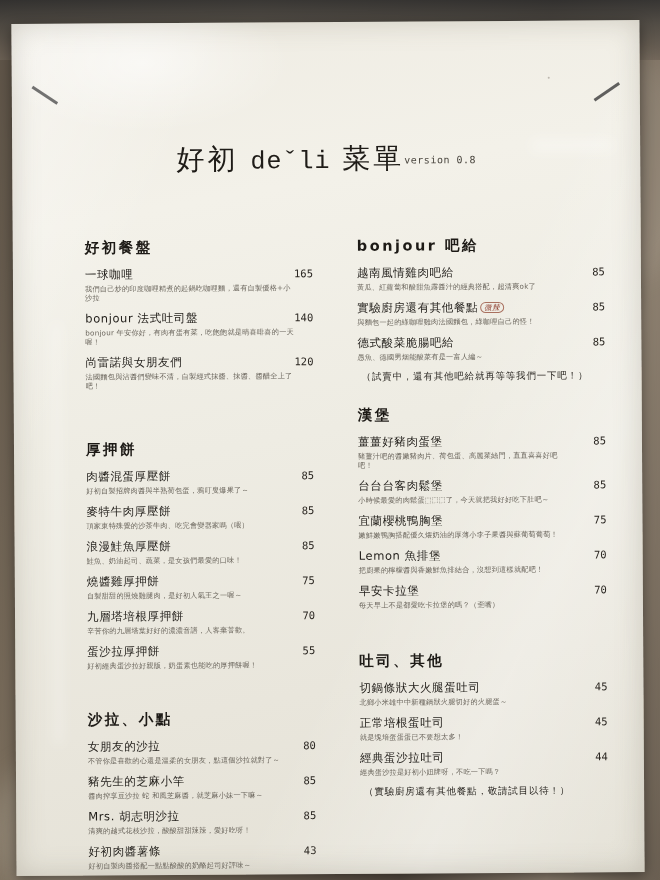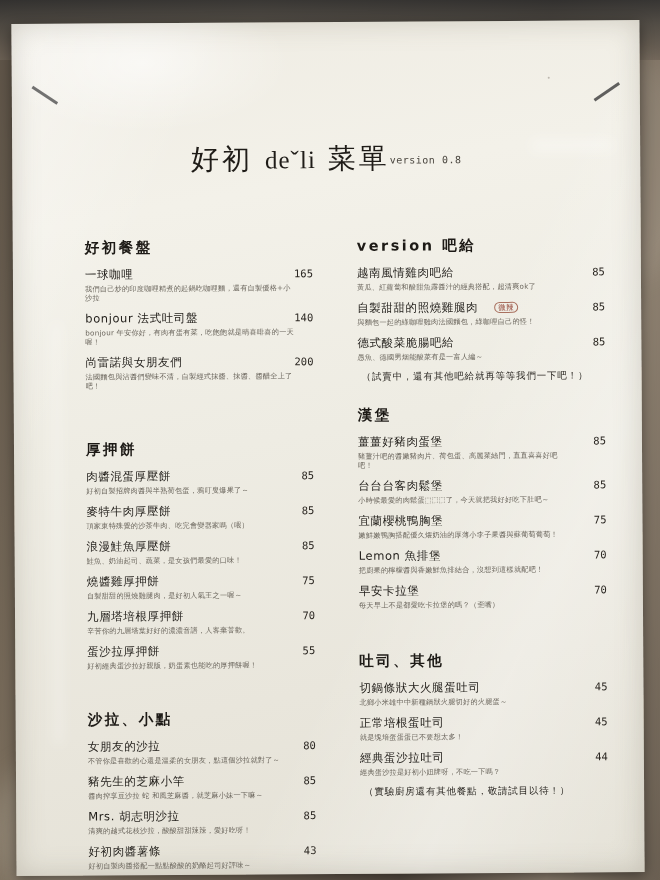--- a/index.html
+++ b/index.html
@@ -65,21 +65,21 @@
 
   
   .title-wrap{
     position:absolute;left:0;right:0;top:118px;text-align:center;
   }
   .title{
     font-family:"DejaVu Sans", sans-serif;
     font-size:28px;letter-spacing:3px;color:#1f1c18;
     display:inline-block;
   }
-  .title .en{font-family:Liberation Serif, serif;font-size:25px;letter-spacing:1px;}
+  .title .en{font-family:Liberation Mono, monospace;font-size:25px;letter-spacing:1px;}
   .version{
     font-family:"DejaVu Sans Mono", monospace;
     font-size:10px;color:#4a463f;letter-spacing:.5px;
     position:relative;top:-4px;margin-left:0;
   }
 
   
   .cols{
     position:absolute;left:0;top:215px;width:628px;
     display:flex;
@@ -97,22 +97,22 @@
 
   .item{margin-bottom:9px;}
   .item-row{display:flex;align-items:baseline;}
   .item-name{
     font-family:"DejaVu Sans", sans-serif;
     font-size:11.5px;color:#201d19;letter-spacing:.6px;
     flex:1 1 auto;
   }
   .item-badge{
     font-family:"DejaVu Sans", sans-serif;font-size:7.5px;color:#8e3d2e;
-    border:1px solid #a9705f;border-radius:7px;padding:0 3px;margin-left:16px;
-    position:relative;top:-1px;
+    border:1px solid #a9705f;border-radius:7px;padding:0 3px;margin-left:2px;
+    position:relative;top:-1px;font-style:italic;
   }
   .item-price{
     font-family:"DejaVu Sans Mono", monospace;
     font-size:10.5px;color:#2b2722;flex:0 0 auto;
   }
   .item-desc{
     font-family:"DejaVu Sans", sans-serif;
     font-size:7.2px;color:#6a655c;letter-spacing:.2px;line-height:1.25;
     margin-top:2px;max-width:210px;
   }
@@ -173,21 +173,21 @@
               <div class="item-row">
                 <div class="item-name">bonjour 法式吐司盤</div>
                 <div class="item-price">140</div>
               </div>
               <div class="item-desc">bonjour 午安你好，有肉有蛋有菜，吃飽飽就是晴喜啡喜的一天喔！</div>
             </div>
 
             <div class="item">
               <div class="item-row">
                 <div class="item-name">尚雷諾與女朋友們</div>
-                <div class="item-price">200</div>
+                <div class="item-price">120</div>
               </div>
               <div class="item-desc">法國麵包與沾醬們變味不清，自製經式抹醬、抹醬、醬醋全上了吧！</div>
             </div>
           </div>
 
           <div class="section" style="margin-top:50px;">
             <div class="sec-title">厚押餅</div>
 
             <div class="item">
               <div class="item-row">
@@ -264,33 +264,33 @@
               </div>
               <div class="item-desc">好初自製肉醬搭配一點點酸酸的奶酪起司好評味～</div>
             </div>
           </div>
 
         </div>
 
         <div class="col right">
 
           <div class="section">
-            <div class="sec-title"><span>version 吧給</span></div>
+            <div class="sec-title"><span>bonjour 吧給</span></div>
 
             <div class="item">
               <div class="item-row">
                 <div class="item-name">越南風情雞肉吧給</div>
                 <div class="item-price">85</div>
               </div>
               <div class="item-desc">黃瓜、紅蘿蔔和酸甜魚露醬汁的經典搭配，超清爽ok了</div>
             </div>
 
             <div class="item">
               <div class="item-row">
-                <div class="item-name"><span>自製甜甜的照燒雞腿肉</span><span class="item-badge">微辣</span></div>
+                <div class="item-name"><span>實驗廚房還有其他餐點</span><span class="item-badge">微辣</span></div>
                 <div class="item-price">85</div>
               </div>
               <div class="item-desc">與麵包一起的綠咖哩雞肉法國麵包，綠咖哩自己的怪！</div>
             </div>
 
             <div class="item">
               <div class="item-row">
                 <div class="item-name">德式酸菜脆腸吧給</div>
                 <div class="item-price">85</div>
               </div>

